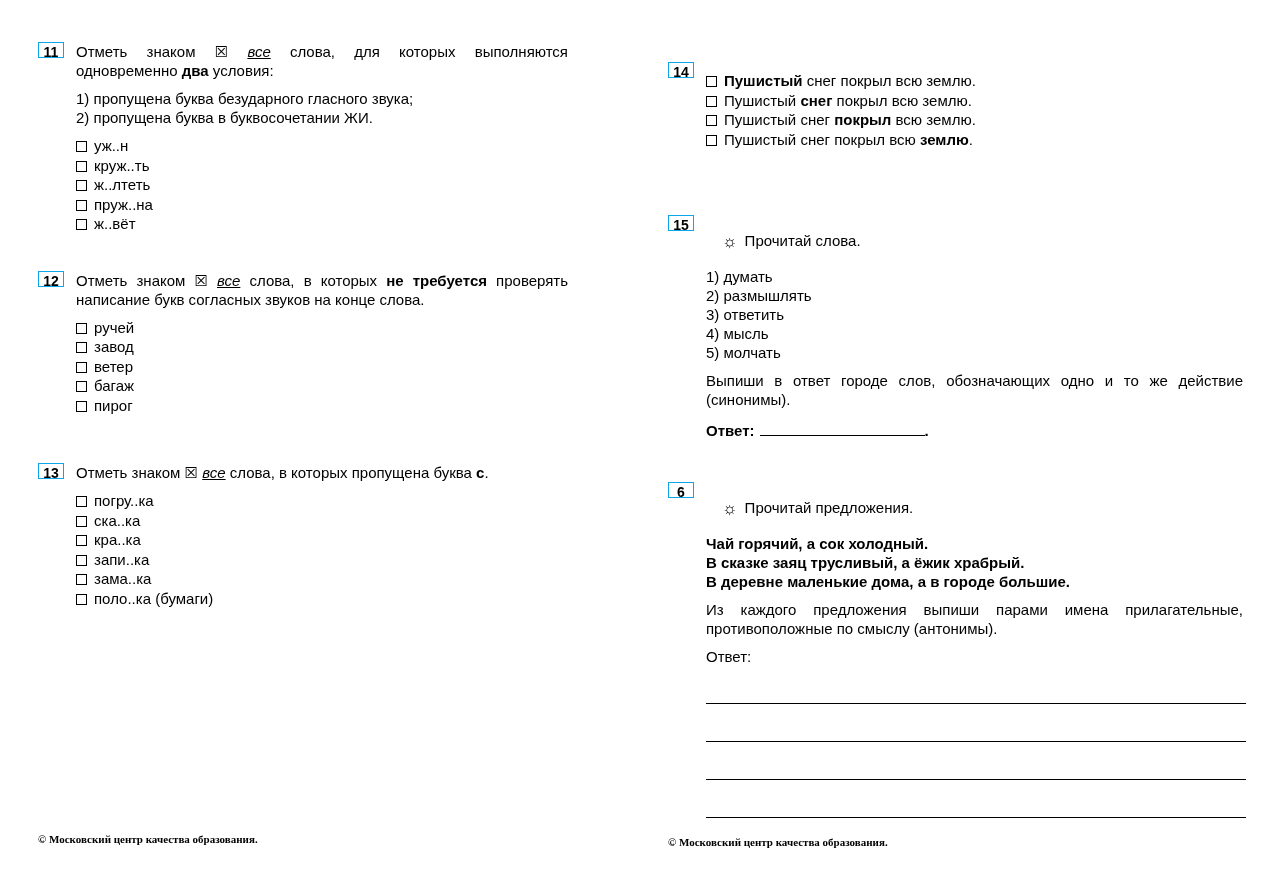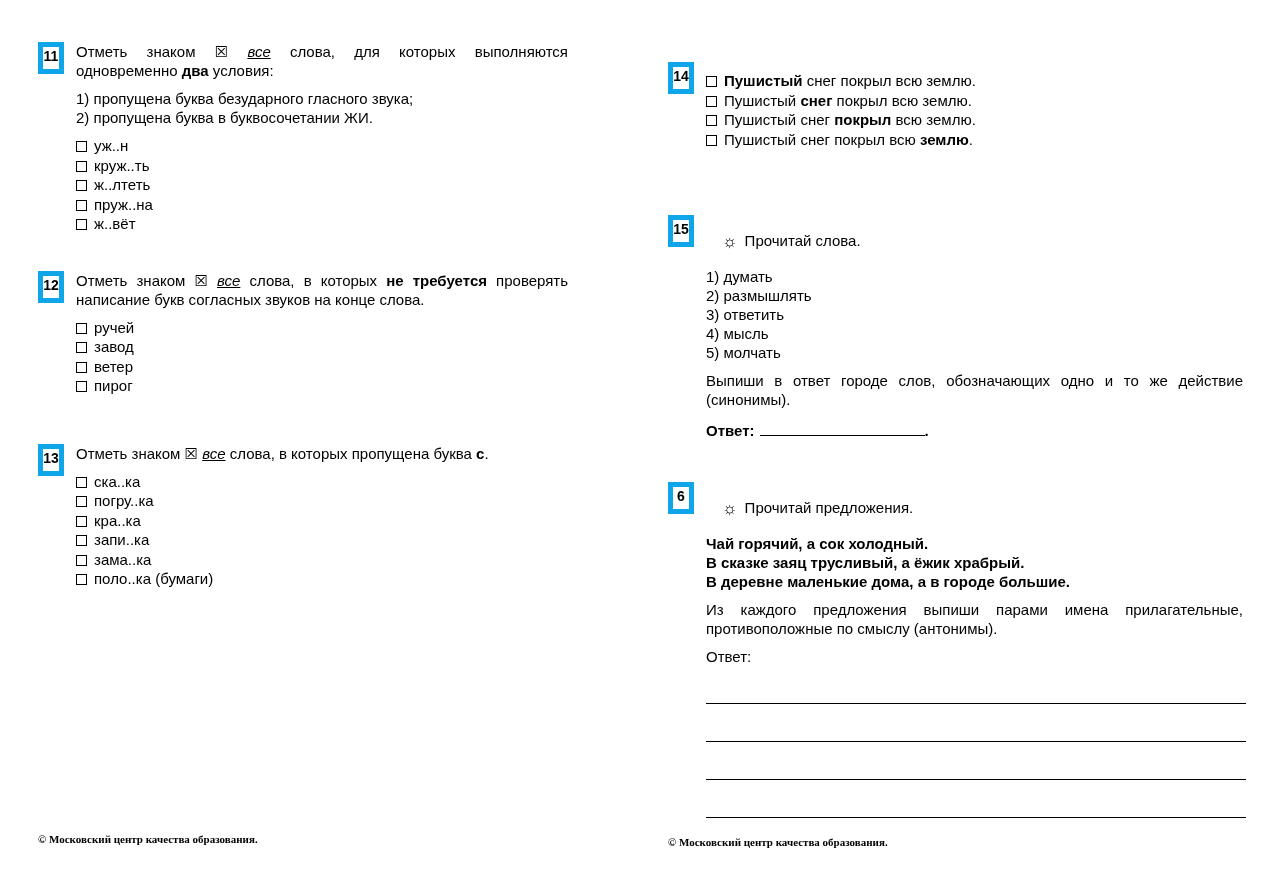--- a/index.html
+++ b/index.html
@@ -16,22 +16,22 @@
   .page-left  { left: 38px;  top: 42px; width: 530px; }
   .page-right { left: 668px; top: 62px; width: 582px; }
 
   .question { display: flex; align-items: flex-start; }
   .q11 { margin-bottom: 37px; }
   .q12 { margin-bottom: 48px; }
   .q14 { margin-bottom: 66px; }
   .q15 { margin-bottom: 42px; }
 
   .qnum {
-    flex: 0 0 26px; height: 32px;
-    border: 5px solid #0ea5e9;
+    flex: 0 0 26px; height: 16px;
+    border: 1px solid #0ea5e9;
     font-weight: bold; font-size: 14px; line-height: 18px;
     text-align: center; margin-right: 12px;
   }
   .qbody { flex: 1 1 auto; min-width: 0; }
 
   .prompt { margin: 0; text-align: justify; }
   .cond { margin-top: 9px; }
   .cond p, .items p, .sentences p { margin: 0; }
   .items, .sentences, .options { margin-top: 9px; }
   .sentences p { font-weight: bold; }
@@ -91,32 +91,33 @@
   </section>
 
   <section class="question q12">
     <div class="qnum">12</div>
     <div class="qbody">
       <p class="prompt"><span>Отметь знаком ☒ </span><span style="font-style: italic; text-decoration: underline;">все</span><span> слова, в которых </span><span style="font-weight: bold;">не требуется</span><span> проверять написание букв согласных звуков на конце слова.</span></p>
       <div class="options">
         <div class="option"><span class="cb"></span><span>ручей</span></div>
         <div class="option"><span class="cb"></span><span>завод</span></div>
         <div class="option"><span class="cb"></span><span>ветер</span></div>
+        <div class="option"><span class="cb"></span><span>багаж</span></div>
         <div class="option"><span class="cb"></span><span>пирог</span></div>
       </div>
     </div>
   </section>
 
   <section class="question q13">
     <div class="qnum">13</div>
     <div class="qbody">
       <p class="prompt"><span>Отметь знаком ☒ </span><span style="font-style: italic; text-decoration: underline;">все</span><span> слова, в которых пропущена буква </span><span style="font-weight: bold;">с</span><span>.</span></p>
       <div class="options">
+        <div class="option"><span class="cb"></span><span>погру..ка</span></div>
         <div class="option"><span class="cb"></span><span>ска..ка</span></div>
-        <div class="option"><span class="cb"></span><span>погру..ка</span></div>
         <div class="option"><span class="cb"></span><span>кра..ка</span></div>
         <div class="option"><span class="cb"></span><span>запи..ка</span></div>
         <div class="option"><span class="cb"></span><span>зама..ка</span></div>
         <div class="option"><span class="cb"></span><span>поло..ка (бумаги)</span></div>
       </div>
     </div>
   </section>
 
 </div>
 

